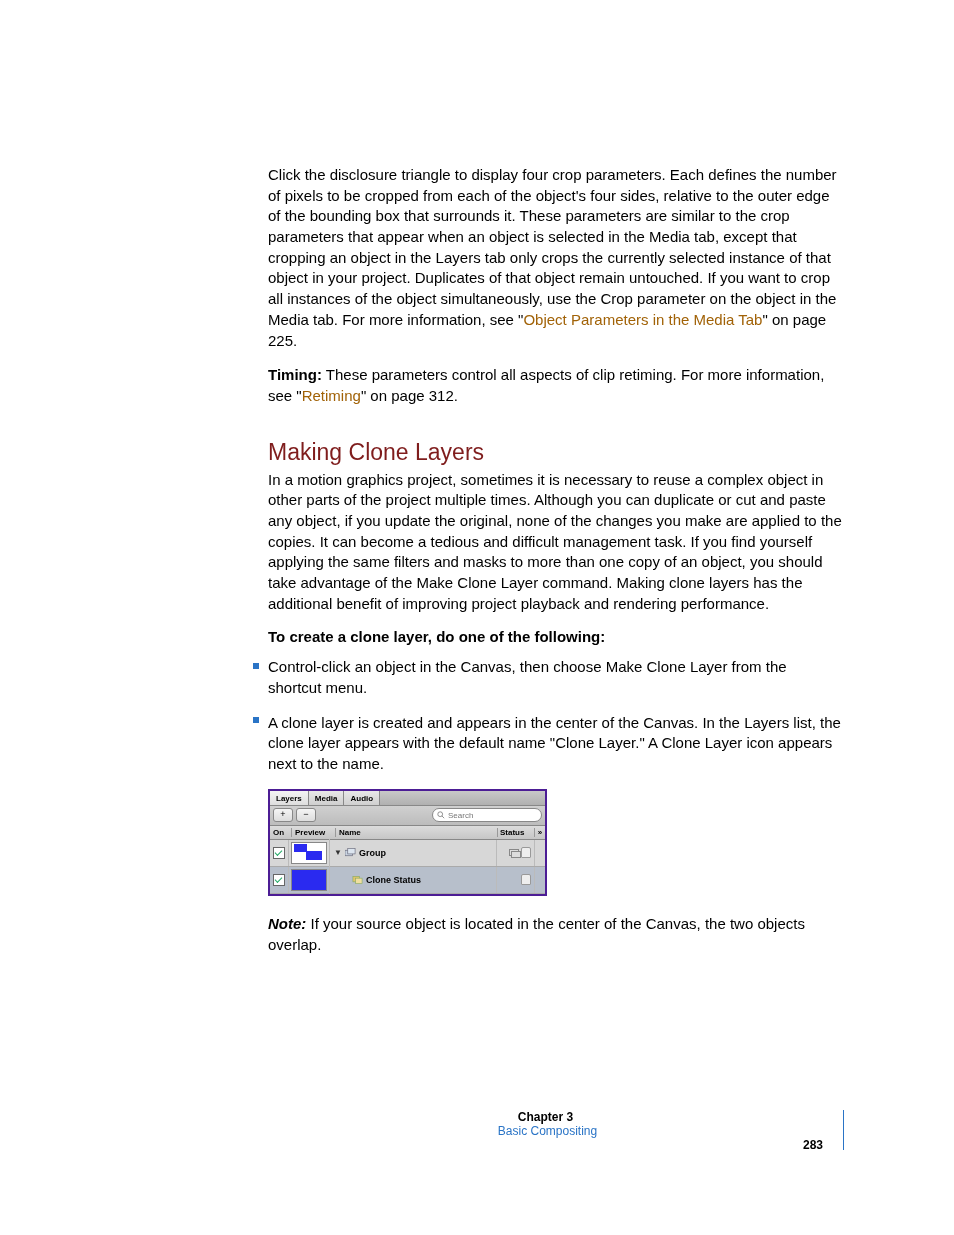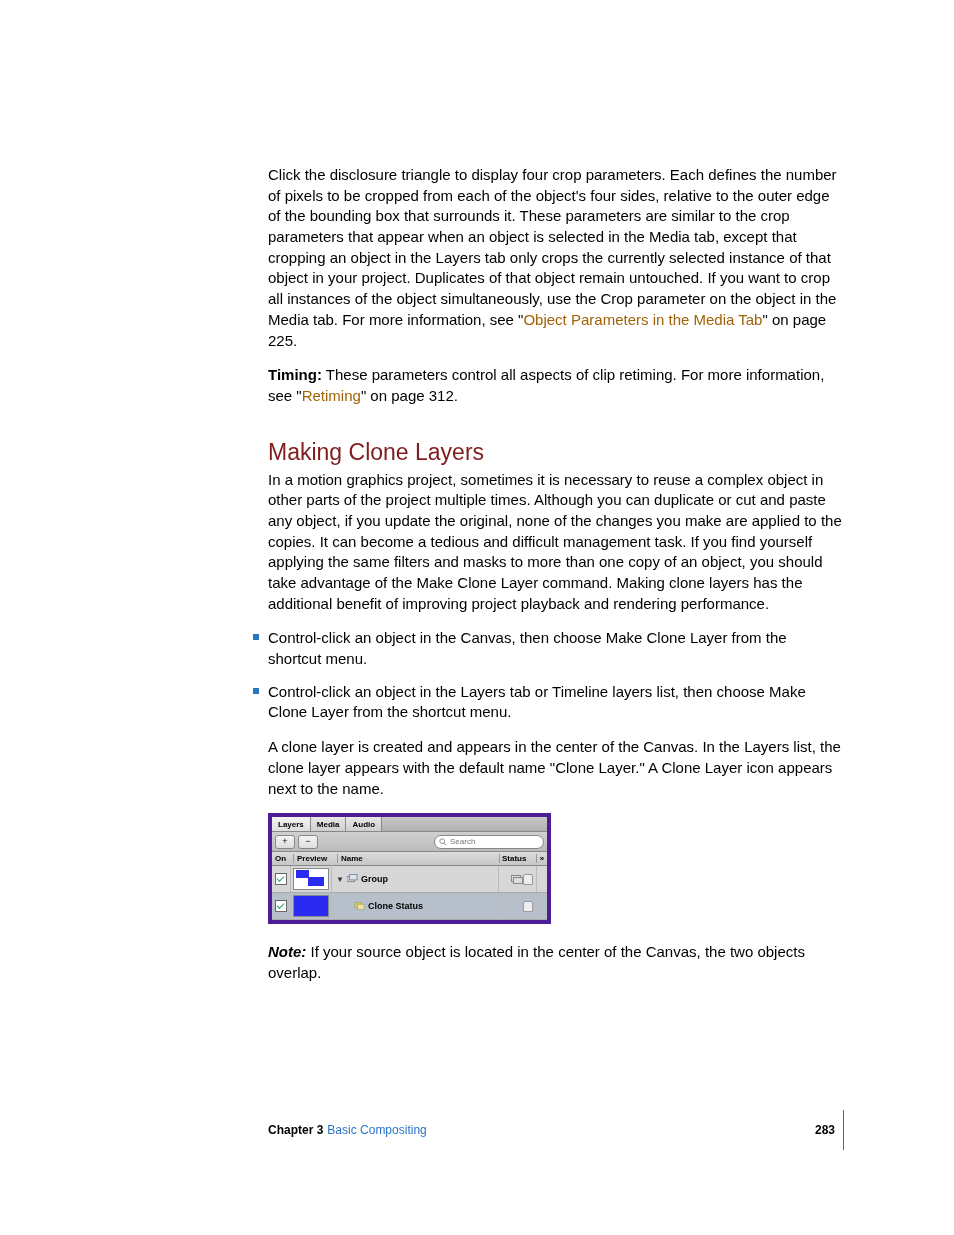--- a/index.html
+++ b/index.html
@@ -55,21 +55,21 @@
     height: 6px;
     background: #2a74c6;
   }
   .after-list {
     margin-top: 14px;
   }
 
   
   .panel {
     width: 275px;
-    border: 4px solid #4c1d95;
+    border: 2px solid #4c1d95;
     font-size: 9px;
     font-family: "Lucida Grande", Arial, sans-serif;
     color: #000;
     margin: 6px 0 18px 0;
     background: #d9d9d9;
   }
   .tabs {
     display: flex;
     background: linear-gradient(#c8c8c8, #b4b4b4);
     border-bottom: 1px solid #888;
@@ -192,22 +192,23 @@
   
   .footer {
     position: absolute;
     bottom: 85px;
     left: 268px;
     right: 110px;
     display: flex;
     align-items: center;
     font-size: 12px;
     border-right: 1.5px solid #2a74c6;
-    padding-right: 8px;
+    padding-right: 20px;
     height: 40px;
+    flex-direction: column;
   }
   .footer .chap { font-weight: 700; }
   .footer .title { color: #2a74c6; margin-left: 4px; }
   .footer .pnum { margin-left: auto; font-weight: 700; }
 </style>
 </head>
 <body>
 
 <div class="page">
 
@@ -216,25 +217,26 @@
   </p>
 
   <p>
     <span class="bold">Timing:</span><span>  These parameters control all aspects of clip retiming. For more information, see "</span><span class="link">Retiming</span><span>" on page 312.</span>
   </p>
 
   <h2>Making Clone Layers</h2>
 
   <p>In a motion graphics project, sometimes it is necessary to reuse a complex object in other parts of the project multiple times. Although you can duplicate or cut and paste any object, if you update the original, none of the changes you make are applied to the copies. It can become a tedious and difficult management task. If you find yourself applying the same filters and masks to more than one copy of an object, you should take advantage of the Make Clone Layer command. Making clone layers has the additional benefit of improving project playback and rendering performance.</p>
 
+  <div class="instr">To create a clone layer, do one of the following:</div>
 
   <ul>
     <li><span class="bullet"></span></li>
     <li><span class="bullet"></span><span>Control-click an object in the Canvas, then choose Make Clone Layer from the shortcut menu.</span></li>
-    <li><span class="bullet"></span><span>Control-click an object in the Layers tab or Timeline layers list, then choose Make Clone Layer from the shortcut menu.</span></li>
+    <li><span class="bullet"></span></li>
   </ul>
 
   <p class="after-list">A clone layer is created and appears in the center of the Canvas. In the Layers list, the clone layer appears with the default name "Clone Layer." A Clone Layer icon appears next to the name.</p>
 
   <div class="panel">
     <div class="tabs">
       <div class="tab active">Layers</div>
       <div class="tab">Media</div>
       <div class="tab">Audio</div>
       <div class="spacer"></div>

